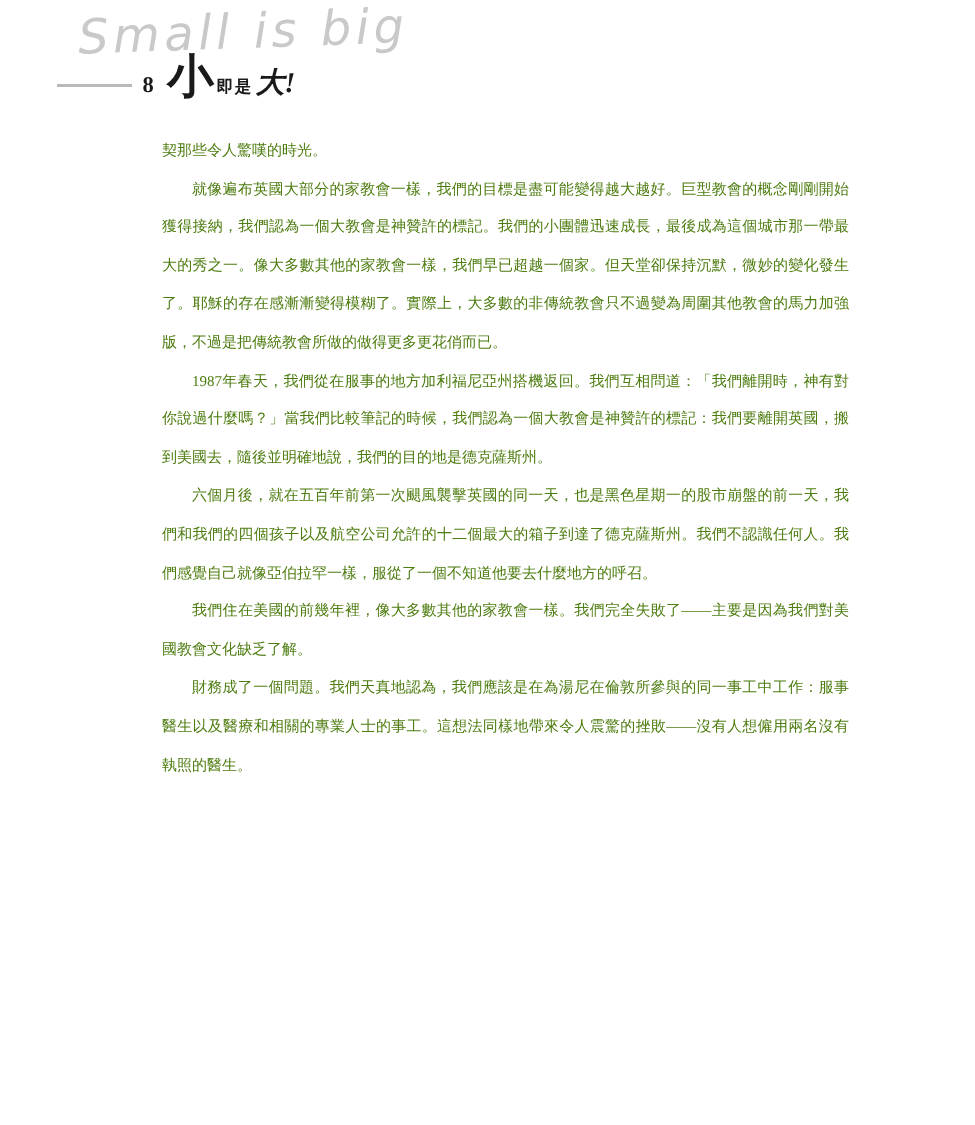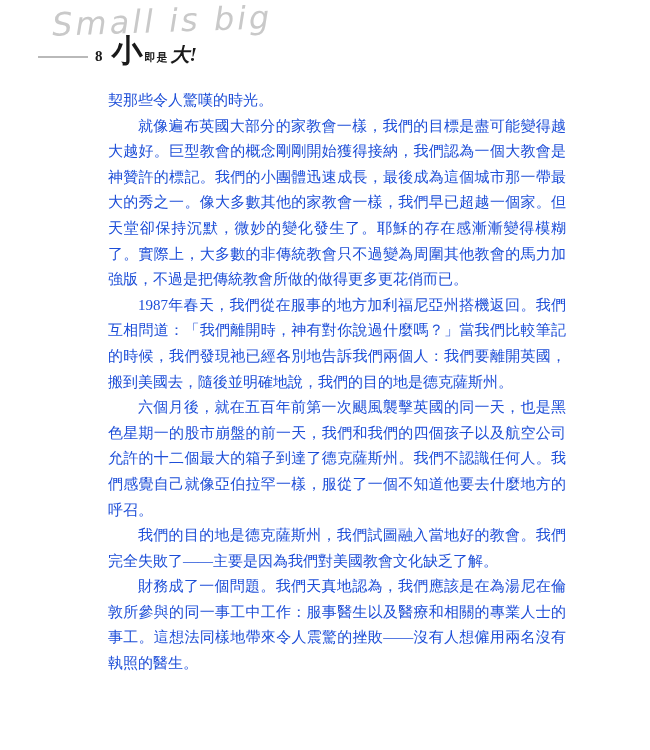--- a/index.html
+++ b/index.html
@@ -69,23 +69,23 @@
     font-weight: bold;
     font-style: italic;
   }
 
   
   .body-text {
     position: absolute;
     left: 108px;
     top: 88px;
     width: 458px;
-    font-size: 15px;
+    font-size: 10px;
     line-height: 25.6px;
-    color: #1d4ed8;
+    color: #4d7c0f;
     text-align: justify;
     text-justify: inter-ideograph;
   }
   .body-text p {
     margin: 0;
     padding: 0;
     text-indent: 2em;
   }
   .body-text p.continuation {
     text-indent: 0;
@@ -105,19 +105,19 @@
       <span class="page-num">8</span>
       <span class="title-big">小</span>
       <span class="title-small">即是</span>
       <span class="title-end">大!</span>
     </div>
   </header>
 
   <main class="body-text">
     <p class="continuation">契那些令人驚嘆的時光。</p>
     <p>就像遍布英國大部分的家教會一樣，我們的目標是盡可能變得越大越好。巨型教會的概念剛剛開始獲得接納，我們認為一個大教會是神贊許的標記。我們的小團體迅速成長，最後成為這個城市那一帶最大的秀之一。像大多數其他的家教會一樣，我們早已超越一個家。但天堂卻保持沉默，微妙的變化發生了。耶穌的存在感漸漸變得模糊了。實際上，大多數的非傳統教會只不過變為周圍其他教會的馬力加強版，不過是把傳統教會所做的做得更多更花俏而已。</p>
-    <p>1987年春天，我們從在服事的地方加利福尼亞州搭機返回。我們互相問道：「我們離開時，神有對你說過什麼嗎？」當我們比較筆記的時候，我們發現祂已經各別地告訴我們兩個人：我們要離開英國，搬到美國去，隨後並明確地說，我們的目的地是德克薩斯州。</p>
+    <p>1987年春天，我們從在服事的地方加利福尼亞州搭機返回。我們互相問道：「我們離開時，神有對你說過什麼嗎？」當我們比較筆記的時候，我們認為一個大教會是神贊許的標記：我們要離開英國，搬到美國去，隨後並明確地說，我們的目的地是德克薩斯州。</p>
     <p>六個月後，就在五百年前第一次颶風襲擊英國的同一天，也是黑色星期一的股市崩盤的前一天，我們和我們的四個孩子以及航空公司允許的十二個最大的箱子到達了德克薩斯州。我們不認識任何人。我們感覺自己就像亞伯拉罕一樣，服從了一個不知道他要去什麼地方的呼召。</p>
-    <p>我們的目的地是德克薩斯州，我們試圖融入當地好的教會。我們完全失敗了——主要是因為我們對美國教會文化缺乏了解。</p>
+    <p>我們住在美國的前幾年裡，像大多數其他的家教會一樣。我們完全失敗了——主要是因為我們對美國教會文化缺乏了解。</p>
     <p>財務成了一個問題。我們天真地認為，我們應該是在為湯尼在倫敦所參與的同一事工中工作：服事醫生以及醫療和相關的專業人士的事工。這想法同樣地帶來令人震驚的挫敗——沒有人想僱用兩名沒有執照的醫生。</p>
   </main>
 
 </div>
 
 </body></html>

